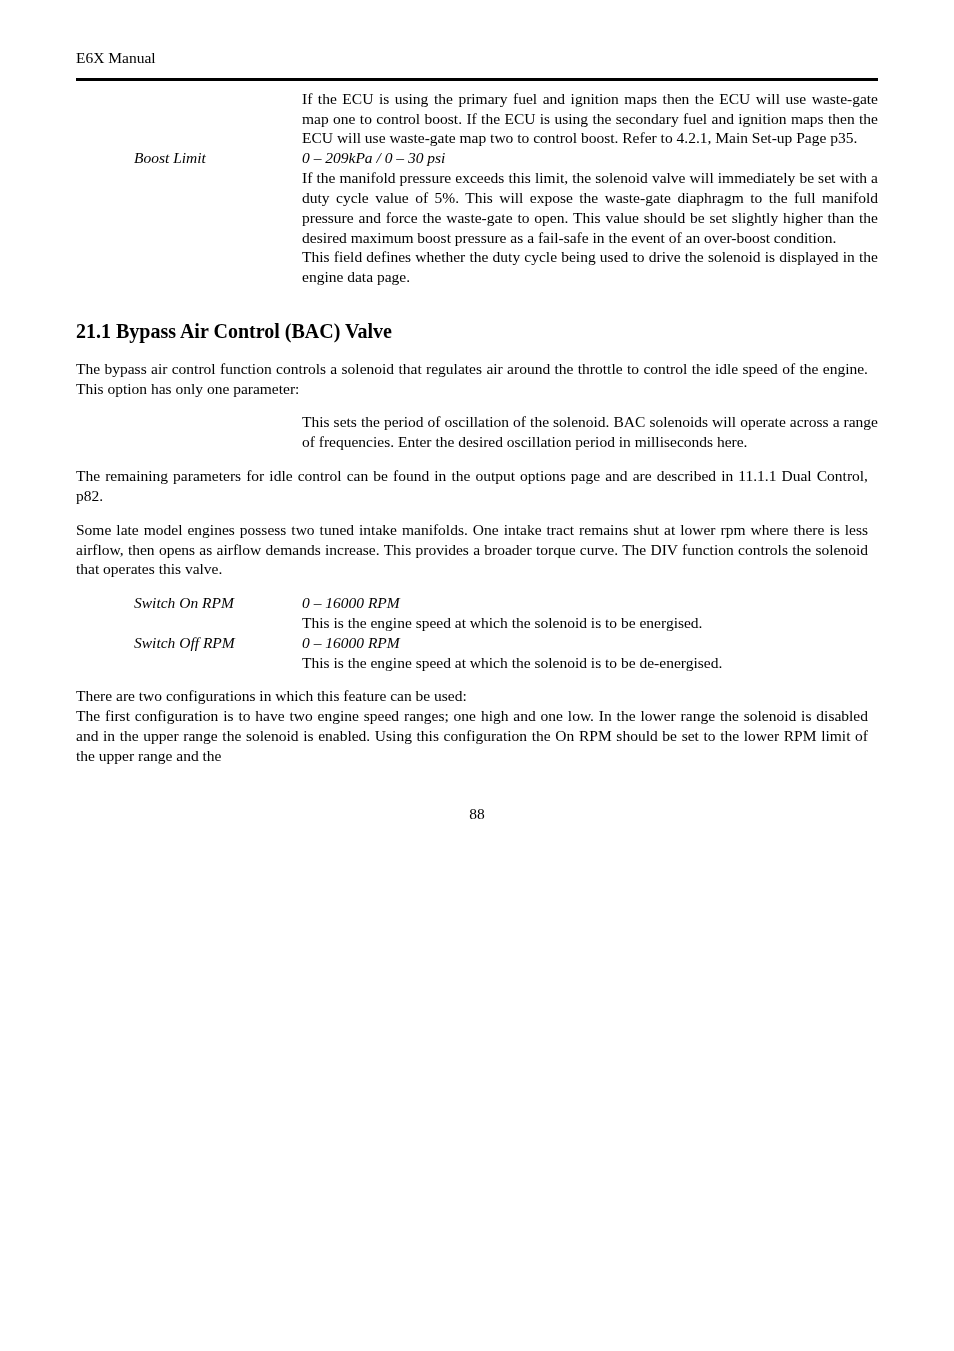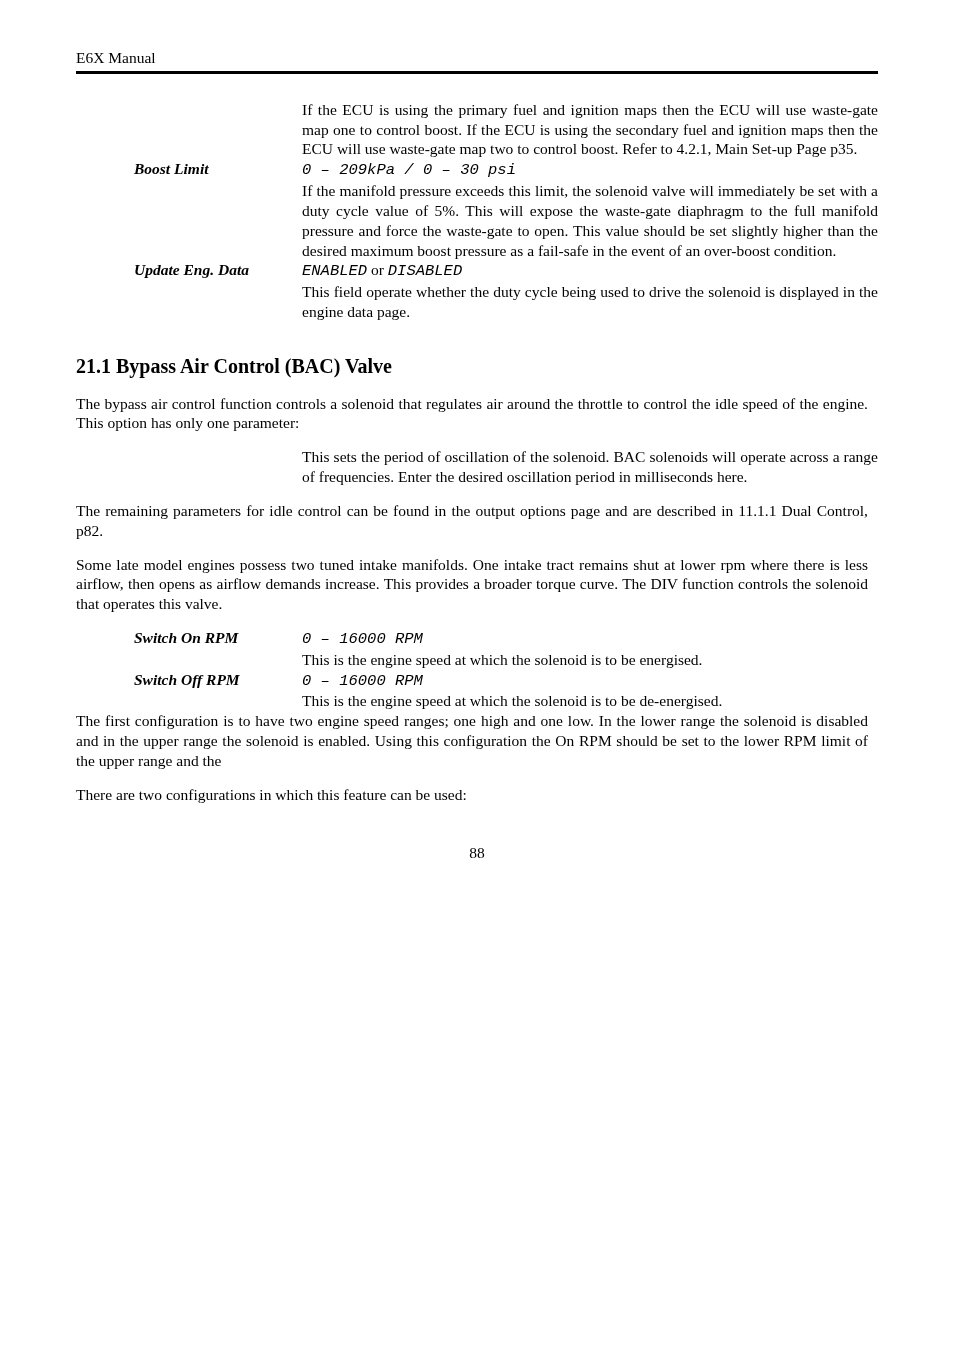--- a/index.html
+++ b/index.html
@@ -9,49 +9,48 @@
     margin: 0;
     padding: 48px 76px 48px 76px;
     font-size: 15.5px;
     line-height: 1.28;
     width: 954px;
     box-sizing: border-box;
   }
   .header {
     display: flex;
     justify-content: space-between;
-    padding-bottom: 3px;
+    padding-bottom: 10px;
     border-bottom: 3.3px solid #000;
-    margin-bottom: 26px;
+    margin-bottom: 8px;
   }
   .header-left {
     font-size: 15.5px;
   }
   .param-block {
     margin-left: 58px;
     margin-bottom: 0;
     text-align: justify;
   }
   .param-row {
     display: flex;
     align-items: flex-start;
   }
   .param-label {
     flex: 0 0 168px;
-    font-weight: bold;
+    font-weight: normal;
     font-style: italic;
     padding-top: 0;
   }
   .param-body {
     flex: 1;
     text-align: justify;
   }
   .param-body .italic {
     font-style: italic;
-    font-family: Liberation Mono, monospace;
   }
   h2 {
     font-size: 20px;
     font-weight: bold;
     margin: 32px 0 14px 0;
   }
   p.just {
     text-align: justify;
     margin: 0 10px 14px 0;
   }
@@ -86,26 +85,22 @@
   <div class="param-row">
     <div class="param-label">Boost Limit</div>
     <div class="param-body"><span class="italic">0 – 209kPa / 0 – 30 psi</span></div>
   </div>
   <div class="param-row">
     <div class="spacer"></div>
     <div class="body-just">If the manifold pressure exceeds this limit, the solenoid valve will immediately be set with a duty cycle value of 5%. This will expose the waste-gate diaphragm to the full manifold pressure and force the waste-gate to open. This value should be set slightly higher than the desired maximum boost pressure as a fail-safe in the event of an over-boost condition.</div>
   </div>
 
   <div class="param-row">
-    <div class="param-label">Update Eng. Data</div>
-    <div class="param-body"><span class="italic">ENABLED</span><span> or </span><span class="italic">DISABLED</span></div>
-  </div>
-  <div class="param-row">
     <div class="spacer"></div>
-    <div class="body-just">This field operate whether the duty cycle being used to drive the solenoid is displayed in the engine data page.</div>
+    <div class="body-just">This field defines whether the duty cycle being used to drive the solenoid is displayed in the engine data page.</div>
   </div>
 </div>
 
 <h2>21.1 Bypass Air Control (BAC) Valve</h2>
 
 <p class="just">The bypass air control function controls a solenoid that regulates air around the throttle to control the idle speed of the engine.  This option has only one parameter:</p>
 
 <div class="param-block">
   <div class="param-row">
     <div class="spacer"></div>
@@ -132,17 +127,17 @@
   <div class="param-row">
     <div class="param-label">Switch Off RPM</div>
     <div class="param-body"><span class="italic">0 – 16000 RPM</span></div>
   </div>
   <div class="param-row">
     <div class="spacer"></div>
     <div class="body-just">This is the engine speed at which the solenoid is to be de-energised.</div>
   </div>
 </div>
 
+<p class="just" style="margin-top:14px; margin-bottom:0;">There are two configurations in which this feature can be used:</p>
 <p class="just" style="margin-top:0;">The first configuration is to have two engine speed ranges; one high and one low.  In the lower range the solenoid is disabled and in the upper range the solenoid is enabled.  Using this configuration the On RPM should be set to the lower RPM limit of the upper range and the</p>
-<p class="just" style="margin-top:14px; margin-bottom:0;">There are two configurations in which this feature can be used:</p>
 </div>
 
 <div class="pagenum">88</div>
 
 </body></html>

